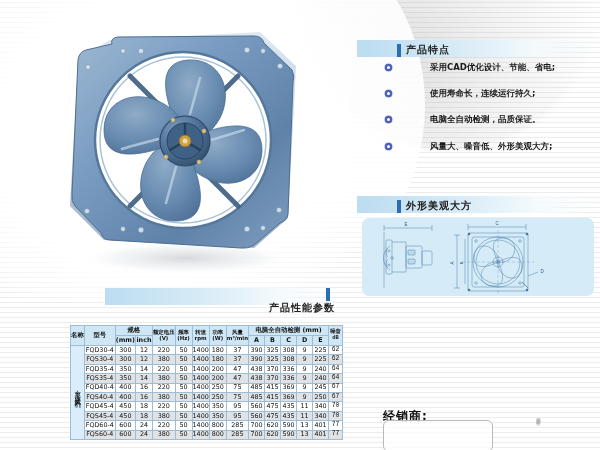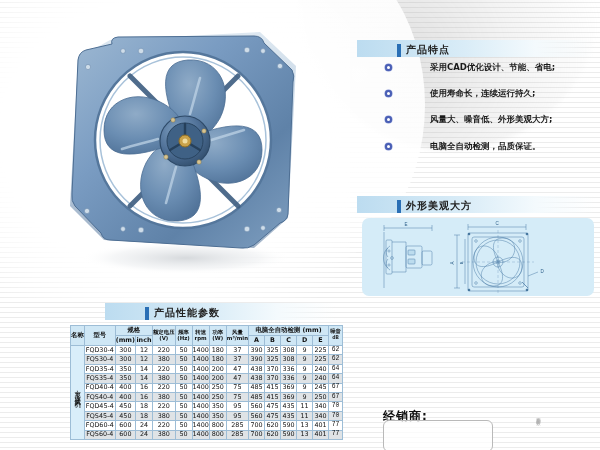--- a/index.html
+++ b/index.html
@@ -239,25 +239,25 @@
     <div class="feat">
       <span class="dot"></span>
       <span class="ftxt">采用CAD优化设计、节能、省电;</span>
     </div>
     <div class="feat">
       <span class="dot"></span>
       <span class="ftxt">使用寿命长，连续运行持久;</span>
     </div>
     <div class="feat">
       <span class="dot"></span>
-      <span class="ftxt">风量大、噪音低、外形美观大方;</span>
+      <span class="ftxt">电脑全自动检测，品质保证。</span>
     </div>
     <div class="feat">
       <span class="dot"></span>
-      <span class="ftxt">电脑全自动检测，品质保证。</span>
+      <span class="ftxt">风量大、噪音低、外形美观大方;</span>
     </div>
   </div>
 
   <div class="sec-head" style="left:357px; top:196px; width:238px;">
     <span class="bar"></span>
     <span class="txt">外形美观大方</span>
   </div>
 
   <div id="dimpanel">
     <svg width="232" height="78" viewBox="0 0 232 78">
@@ -321,21 +321,21 @@
         <line x1="136" y1="12" x2="136" y2="76" stroke-dasharray="3,2" opacity=".55"></line>
         <line x1="100" y1="44" x2="172" y2="44" stroke-dasharray="3,2" opacity=".55"></line>
 
         <line x1="166" y1="58" x2="176" y2="54"></line>
         <text x="180" y="55" font-size="4.5" fill="#2b5e88" text-anchor="middle" font-family="'Liberation Sans',sans-serif" stroke="none">D</text>
         <path d="M160,64 L166,70" stroke-width=".8"></path>
       </g>
     </svg>
   </div>
 
-  <div class="sec-head" style="left:105px; top:303px; width:230px;">
+  <div class="sec-head" style="left:105px; top:288px; width:230px;flex-direction:column;">
     <span class="bar"></span>
     <span class="txt">产品性能参数</span>
   </div>
 
   <table id="spectable">
     <thead>
       <tr>
         <th class="name-th" rowspan="2">名称</th>
         <th class="model-th" rowspan="2">型号</th>
         <th colspan="2">规格</th>

